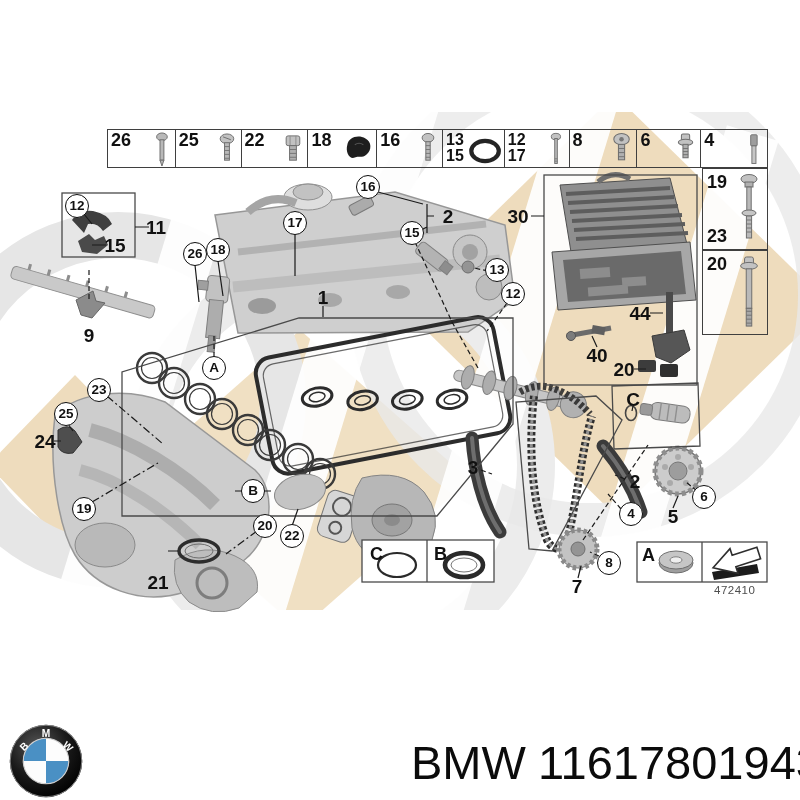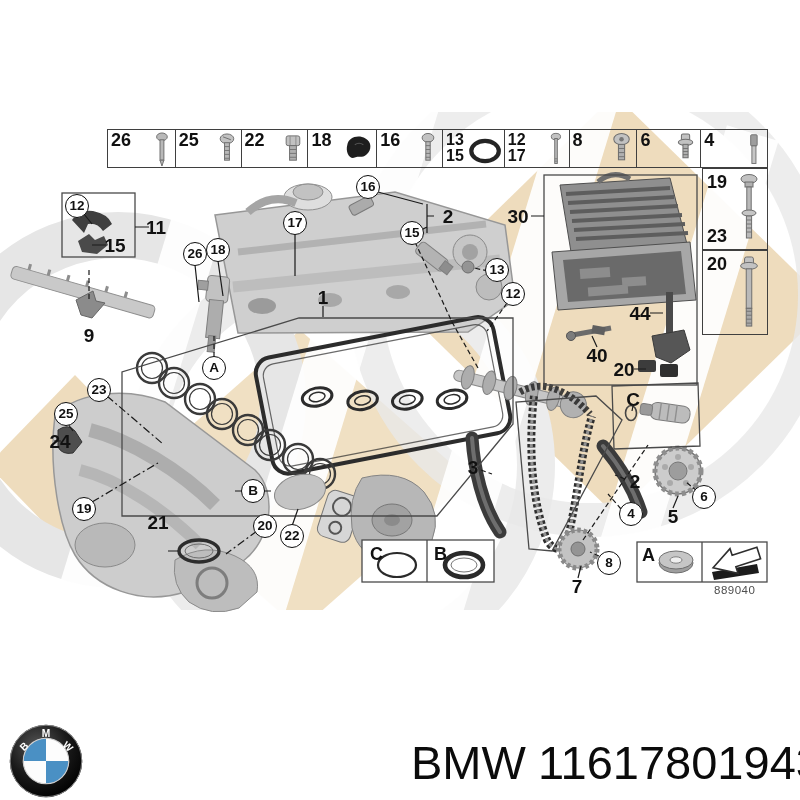--- a/index.html
+++ b/index.html
@@ -434,39 +434,39 @@
 <div class="circ" style="left:513px;top:294px">12</div>
 <div class="plain" style="left:323px;top:297px">1</div>
 <div class="plain" style="left:518px;top:216px">30</div>
 <div class="plain" style="left:640px;top:313px">44</div>
 <div class="plain" style="left:597px;top:355px">40</div>
 <div class="plain" style="left:624px;top:369px">20</div>
 <div class="plain" style="left:633px;top:399px">C</div>
 <div class="circ" style="left:214px;top:368px">A</div>
 <div class="circ" style="left:99px;top:390px">23</div>
 <div class="circ" style="left:66px;top:414px">25</div>
-<div class="plain" style="left:60px;top:441px">24</div>
+<div class="plain" style="left:45px;top:441px">24</div>
 <div class="circ" style="left:84px;top:509px">19</div>
 <div class="circ" style="left:253px;top:491px">B</div>
 <div class="circ" style="left:265px;top:526px">20</div>
 <div class="circ" style="left:292px;top:536px">22</div>
-<div class="plain" style="left:158px;top:522px">21</div>
+<div class="plain" style="left:158px;top:582px">21</div>
 <div class="plain" style="left:473px;top:467px">3</div>
 <div class="plain" style="left:635px;top:481px">2</div>
 <div class="circ" style="left:631px;top:514px">4</div>
 <div class="plain" style="left:673px;top:516px">5</div>
 <div class="circ" style="left:704px;top:497px">6</div>
 <div class="circ" style="left:609px;top:563px">8</div>
 <div class="plain" style="left:577px;top:586px">7</div>
 
 <div class="insetL" style="left:370px;top:545px">C</div>
 <div class="insetL" style="left:434px;top:545px">B</div>
 <div class="insetL" style="left:642px;top:546px">A</div>
 
-<div class="drawno">889040</div>
+<div class="drawno">472410</div>
 
 <svg id="roundel" width="84" height="78" viewBox="0 0 84 84">
   <defs>
     <radialGradient id="rg" cx="38%" cy="30%" r="75%">
       <stop offset="0" stop-color="#555"></stop>
           <stop offset="0.55" stop-color="#1a1a1a"></stop>
           <stop offset="1" stop-color="#000"></stop>
     </radialGradient>
   </defs>
   <circle cx="42" cy="42" r="39" fill="url(#rg)"></circle>

